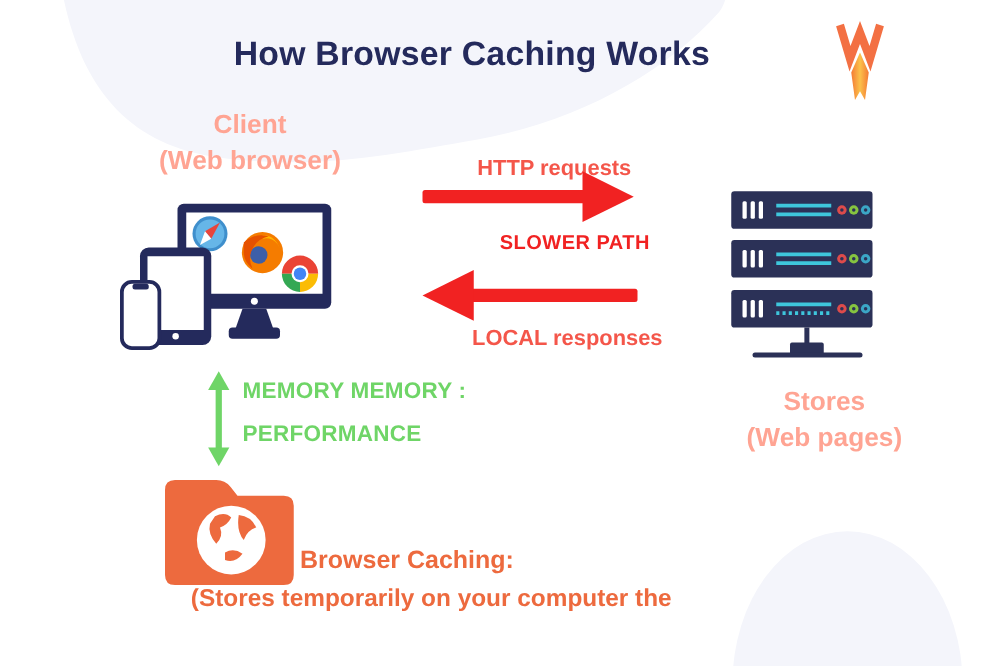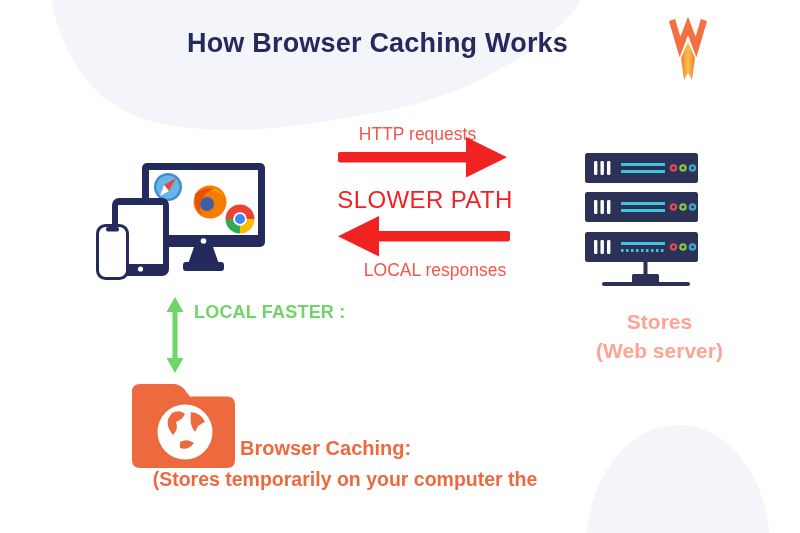--- a/index.html
+++ b/index.html
@@ -19,23 +19,23 @@
   .fill-red{fill:var(--red);}
   .fill-green{fill:var(--green);}
   .fill-orange{fill:var(--orange);}
   .fill-teal{fill:var(--teal);}
 
   .title{left:130px;top:28px;width:495px;text-align:center;margin:0;
          font-size:27px;font-weight:bold;color:var(--navy);letter-spacing:.2px;}
   .label{font-weight:bold;color:var(--salmon);text-align:center;font-size:21px;line-height:29px;}
   .client-label{left:90px;top:85px;width:220px;}
   .server-label{left:552px;top:307px;width:215px;}
-  .flow-text{font-weight:normal;text-align:center;}
+  .flow-text{font-weight:bold;text-align:right;}
   .requests{left:330px;top:124px;width:175px;font-size:17.5px;color:var(--red_soft);}
-  .slower{left:330px;top:186px;width:190px;font-size:24px;color:var(--red);letter-spacing:.4px;}
+  .slower{left:330px;top:186px;width:190px;font-size:16px;color:var(--red);letter-spacing:.4px;}
   .responses{left:340px;top:260px;width:190px;font-size:17.5px;color:var(--red_soft);}
   .mem-text{left:194px;top:295px;width:330px;font-size:18px;font-weight:bold;
             color:var(--green);line-height:34.5px;letter-spacing:.2px;}
   .caching-heading{left:240px;top:437px;width:210px;text-align:left;
             font-size:20px;font-weight:bold;color:var(--orange);}
   .caching-desc{left:100px;top:463px;width:490px;text-align:center;
             font-size:19.5px;font-weight:bold;color:var(--orange);line-height:32px;}
 </style>
 </head>
 <body>
@@ -55,20 +55,24 @@
       <linearGradient id="flameGrad" x1="0" y1="0" x2="1" y2="0">
         <stop offset="0" stop-color="#f47b35"></stop>
         <stop offset="0.5" stop-color="#fbc14b"></stop>
         <stop offset="1" stop-color="#f47b35"></stop>
       </linearGradient>
     </defs>
     <path d="M20,26 L27,42 L24,64 L20,57 L16,64 L13,42 Z" fill="url(#flameGrad)"></path>
     <path d="M4,4 L12,31 L20,10 L28,31 L36,4" fill="none" stroke="#f37043" stroke-width="6.5"></path>
   </svg>
 
+  <div class="abs label client-label">
+    <div>Client</div>
+    <div>(Web browser)</div>
+  </div>
 
   <svg class="abs" style="left:88px;top:158px" width="190" height="125" viewBox="0 0 190 125">
     <g>
       <rect x="54" y="5" width="123" height="84" rx="5" class="fill-navy"></rect>
       <rect x="61" y="12" width="109" height="65" fill="#ffffff"></rect>
       <circle cx="115.5" cy="83" r="2.8" fill="#ffffff"></circle>
       <polygon points="106,89 125,89 131,106 100,106" class="fill-navy"></polygon>
       <rect x="95" y="104" width="41" height="9" rx="3" class="fill-navy"></rect>
     </g>
     <g>
@@ -163,31 +167,32 @@
     </g>
     <g>
       <rect x="65.5" y="116" width="4" height="16" class="fill-server"></rect>
       <rect x="54" y="128" width="27" height="10" rx="1.5" class="fill-server"></rect>
       <rect x="24" y="136" width="88" height="4" rx="2" class="fill-server"></rect>
     </g>
   </svg>
 
   <div class="abs label server-label">
     <div>Stores</div>
-    <div>(Web server)</div>
+    <div>(Web pages)</div>
   </div>
 
   <svg class="abs" style="left:160px;top:296px" width="30" height="80" viewBox="0 0 30 80">
     <rect x="12.5" y="13" width="5" height="52" rx="2" class="fill-green"></rect>
     <polygon points="15,1 6.5,16 23.5,16" class="fill-green"></polygon>
     <polygon points="15,77 6.5,62 23.5,62" class="fill-green"></polygon>
   </svg>
 
   <div class="abs mem-text">
-    <div>LOCAL FASTER :</div>
+    <div>MEMORY MEMORY :</div>
+    <div>PERFORMANCE</div>
   </div>
 
   <svg class="abs" style="left:128px;top:380px" width="112" height="95" viewBox="0 0 112 95">
     <path class="fill-orange" d="M12,88 Q4,88 4,80 L4,12 Q4,4 12,4 L45,4 Q52,4 56.5,9.5 L62,16.5 L99,16.5
              Q107,16.5 107,24.5 L107,80 Q107,88 99,88 Z"></path>
     <g>
       <circle cx="57" cy="52" r="27.5" fill="#ffffff"></circle>
       <path class="fill-orange" d="M44,33 Q52,29 57,34 Q54,40 48,42 Q51,49 45,55 Q38,47 40,39 Z"></path>
       <path class="fill-orange" d="M63,32 Q73,33 77,42 Q70,44 67,52 Q61,45 63,32 Z"></path>
       <path class="fill-orange" d="M52,62 Q59,58 66,63 Q60,71 52,68 Z"></path>

